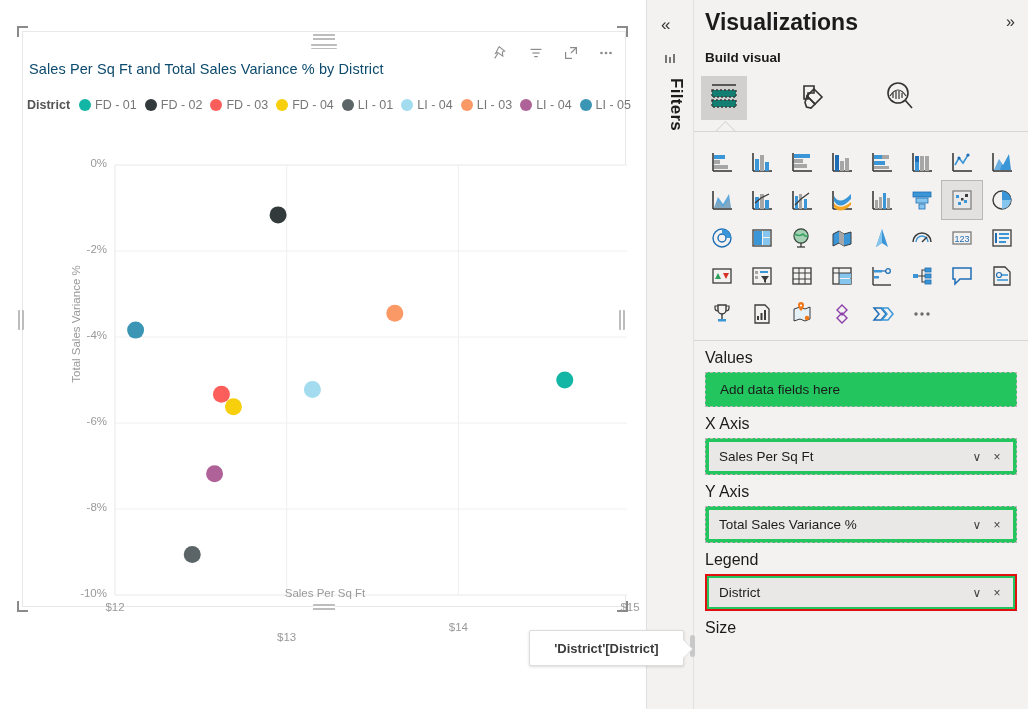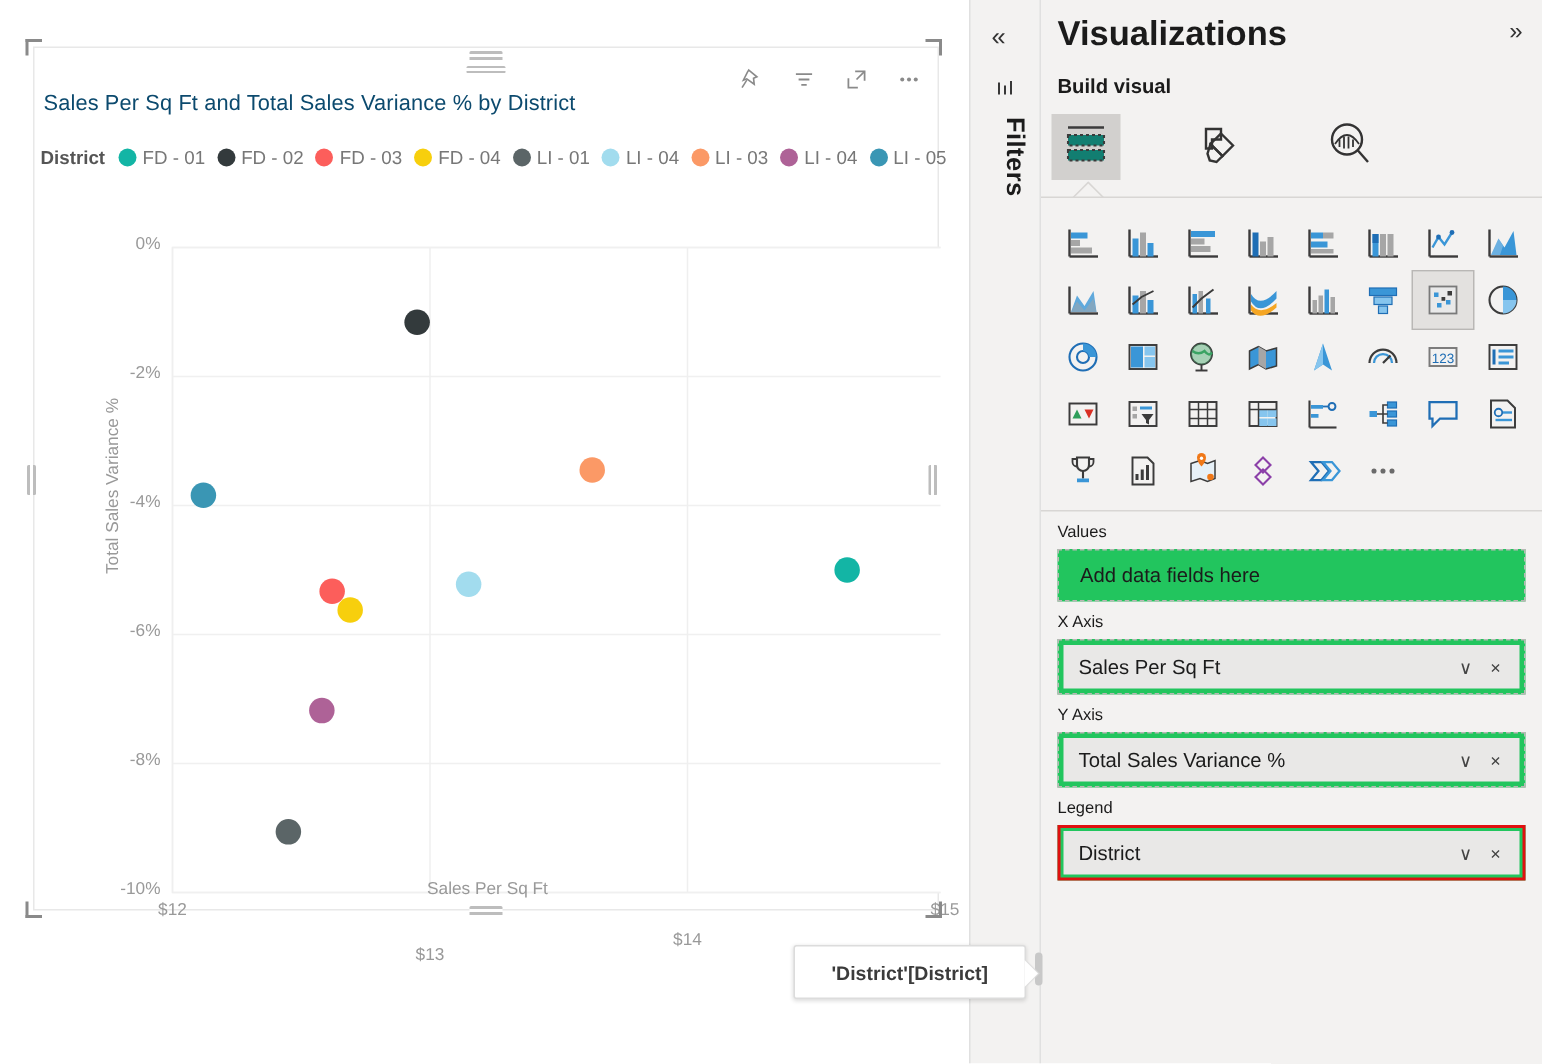--- a/index.html
+++ b/index.html
@@ -120,21 +120,21 @@
   .icon-grid {
     position: absolute; left: 702px; top: 143px; width: 320px;
     display: grid; grid-template-columns: repeat(8, 40px); gap: 0px;
   }
   .vicon { width: 40px; height: 38px; display:flex; align-items:center; justify-content:center; cursor:pointer; }
   .vicon.sel { background: #e3e1df; outline: 1px solid #b9b7b5; }
 
   
   .wells { position: absolute; left: 694px; top: 340px; width: 334px; }
   .well-sep { height: 1px; background: #d8d6d4; margin: 0 0 0 0; }
-  .well-label { font-size: 11px; color: #1b1b1b; padding: 8px 0 5px 11px; }
+  .well-label { font-size: 16px; color: #1b1b1b; padding: 8px 0 5px 11px; }
   .well-box {
     margin: 0 11px; border: 1px dashed #b9b7b5; background: #22c55e;
     min-height: 35px; display: flex; align-items: center; padding: 3px;
   }
   .well-placeholder { font-size: 13.5px; color: #1b1b1b; padding-left: 11px; }
   .chip {
     width: 100%; height: 29px; background: #e9e8e7; display: flex; align-items: center;
     padding: 0 6px 0 10px; font-size: 13.5px; color: #1b1b1b;
   }
   .chip-name { flex: 1; }
@@ -679,16 +679,17 @@
 
     <div class="well-label">Legend</div>
     <div class="well-box highlight">
       <div class="chip">
         <span class="chip-name">District</span>
         <span class="chip-btn">∨</span>
         <span class="chip-btn">×</span>
       </div>
     </div>
 
+    <div class="well-label">Size</div>
   </div>
 
   <div class="scroll-nub"></div>
 </div>
 
 </body></html>

